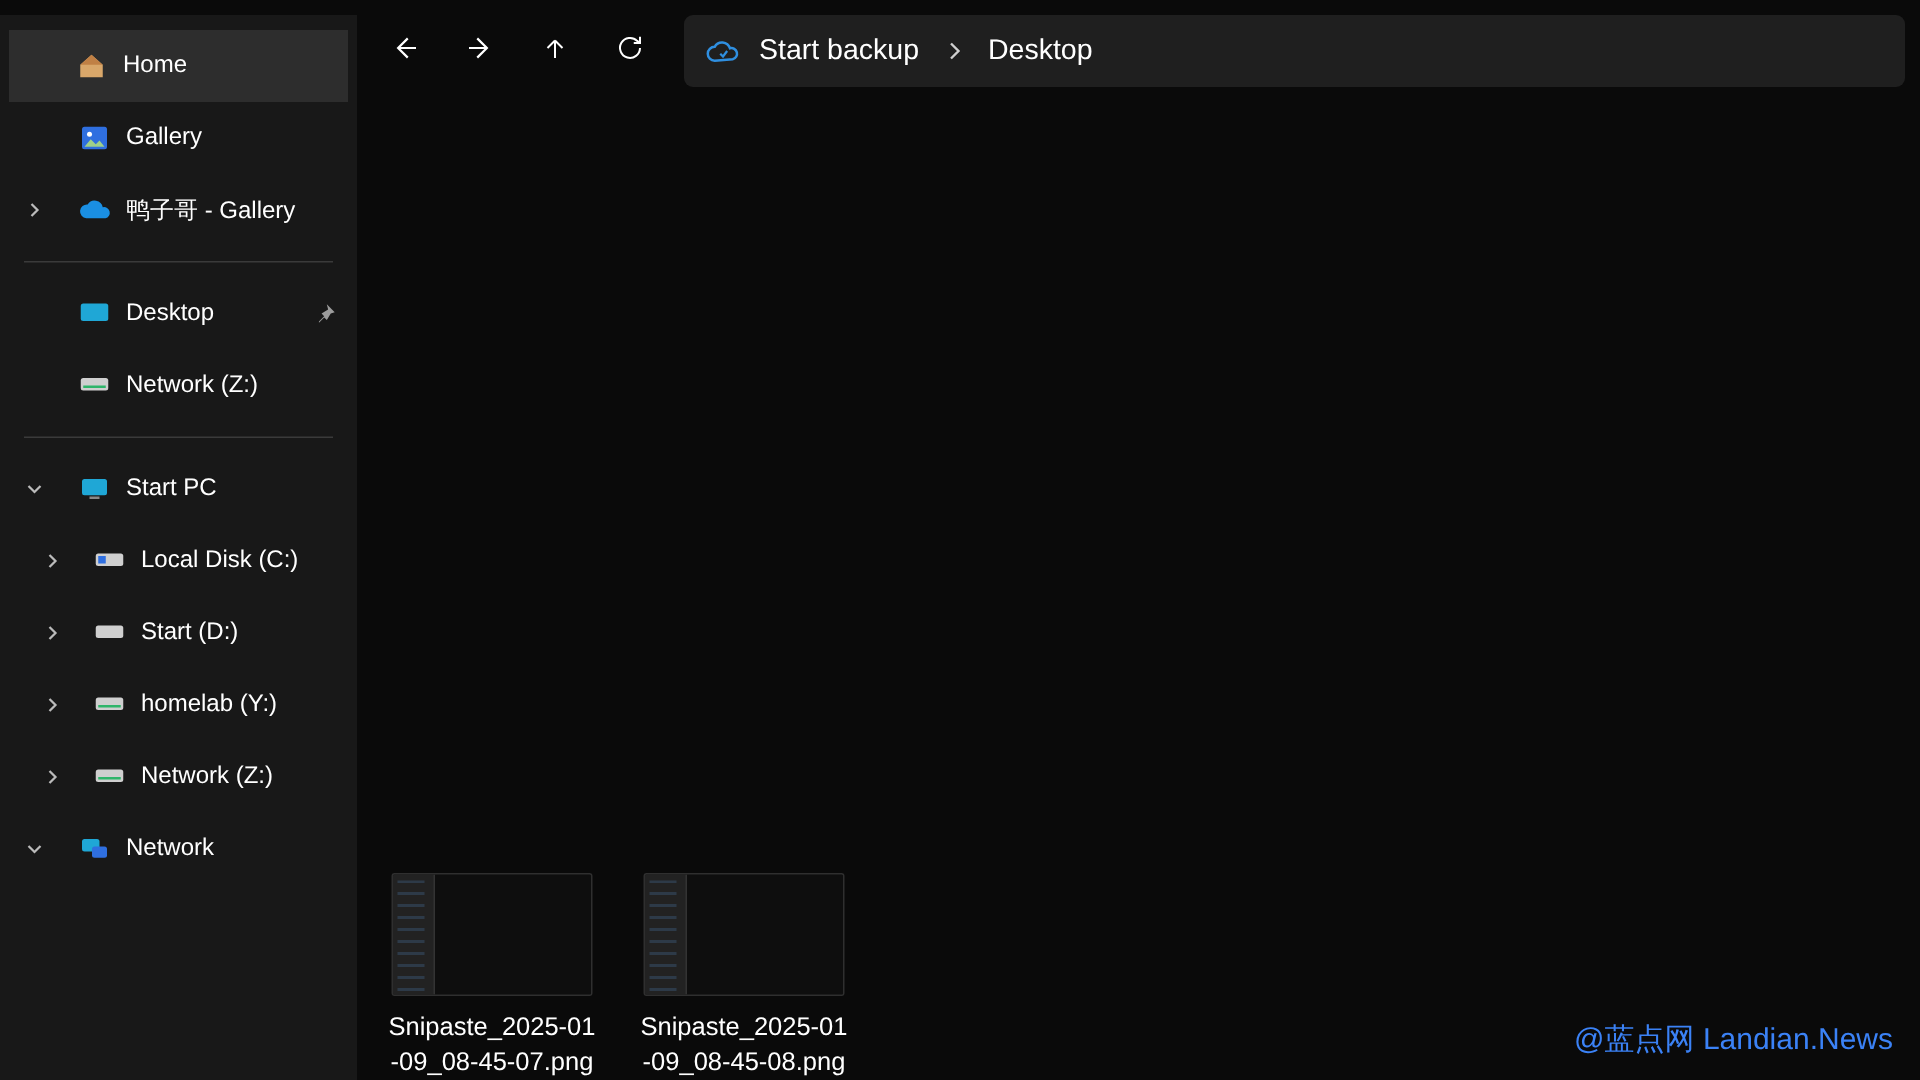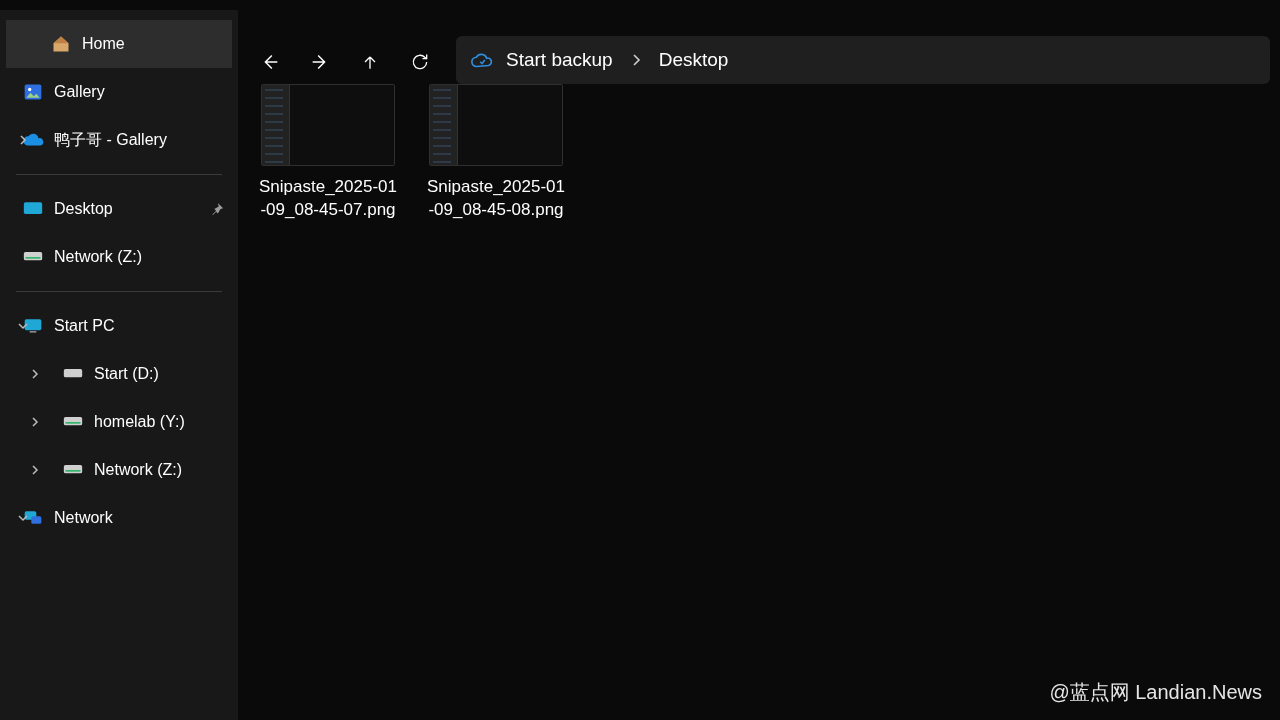--- a/index.html
+++ b/index.html
@@ -28,21 +28,21 @@
     background: #181818;
     padding-top: 10px;
     display: flex;
     flex-direction: column;
     font-size: 16px;
   }
   .nav-item {
     display: flex;
     align-items: center;
     height: 48px;
-    padding-left: 22px;
+    padding-left: 52px;
     gap: 10px;
     cursor: pointer;
     position: relative;
   }
   .nav-item.selected {
     background: #2d2d2d;
     border-radius: 0;
     margin: 0 6px;
     padding-left: 44px;
   }
@@ -78,21 +78,21 @@
     display: flex;
     flex-direction: column;
     background: #0a0a0a;
     position: relative;
   }
 
   
   .toolbar {
     height: 74px;
     display: flex;
-    align-items: flex-end;
+    align-items: flex-start;
     padding: 0 10px;
     gap: 6px;
   }
   .nav-btn {
     width: 44px;
     height: 44px;
     display: flex;
     align-items: center;
     justify-content: center;
     color: #ffffff;
@@ -124,21 +124,21 @@
     font-size: 12px;
     margin: 0 6px;
   }
 
   
   .files {
     flex: 1;
     padding: 0 20px;
     display: flex;
     gap: 28px;
-    align-items: flex-start;
+    align-items: flex-end;
   }
   .file {
     width: 140px;
     display: flex;
     flex-direction: column;
     align-items: center;
     cursor: pointer;
   }
   .thumb {
     width: 134px;
@@ -179,21 +179,21 @@
     font-size: 17px;
     line-height: 1.35;
     word-break: break-all;
     color: #ffffff;
   }
 
   .watermark {
     position: absolute;
     right: 18px;
     bottom: 14px;
-    color: #e5e5e5;
+    color: #3b82f6;
     font-size: 20px;
   }
 
   
   svg { display:block; }
 </style>
 </head>
 <body>
 
 <div class="titlebar"></div>
@@ -275,20 +275,34 @@
       </span>
       <span class="icon">
         <svg width="20" height="18" viewBox="0 0 24 20">
             <rect x="2" y="2" width="20" height="13" rx="2" fill="#1fa7d6"></rect>
             <rect x="8" y="16" width="8" height="2" fill="#888"></rect>
           </svg>
       </span>
       <span class="nav-label">Start PC</span>
     </div>
 
+    <div class="nav-item sub">
+      <span class="chevron">
+        <svg width="10" height="10" viewBox="0 0 10 10">
+            <path d="M3 1l4 4-4 4" stroke="#bbb" stroke-width="1.5" fill="none"></path>
+          </svg>
+      </span>
+      <span class="icon">
+        <svg width="20" height="14" viewBox="0 0 24 14">
+            <rect x="1" y="1" width="22" height="10" rx="2" fill="#cfcfcf"></rect>
+            <rect x="3" y="3" width="6" height="6" fill="#2f6fe0"></rect>
+          </svg>
+      </span>
+      <span class="nav-label">Local Disk (C:)</span>
+    </div>
 
     <div class="nav-item sub">
       <span class="chevron">
         <svg width="10" height="10" viewBox="0 0 10 10">
             <path d="M3 1l4 4-4 4" stroke="#bbb" stroke-width="1.5" fill="none"></path>
           </svg>
       </span>
       <span class="icon">
         <svg width="20" height="14" viewBox="0 0 24 14">
             <rect x="1" y="1" width="22" height="10" rx="2" fill="#cfcfcf"></rect>

